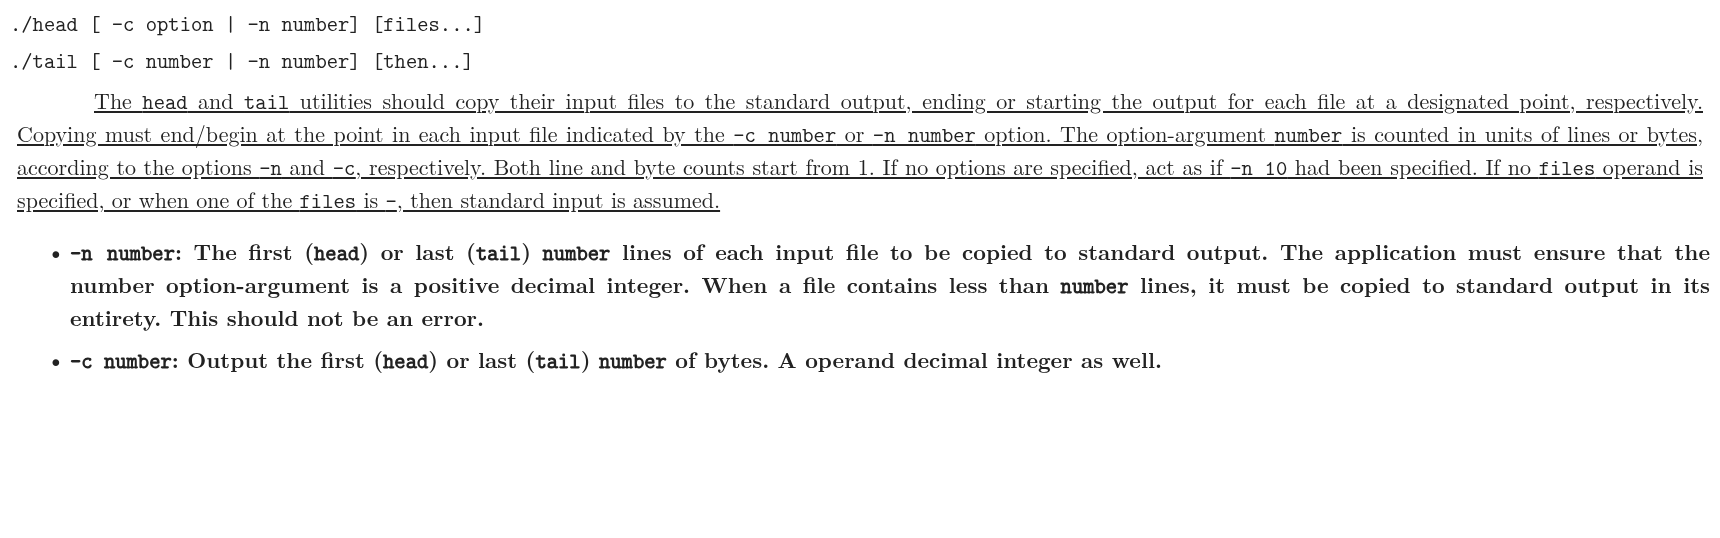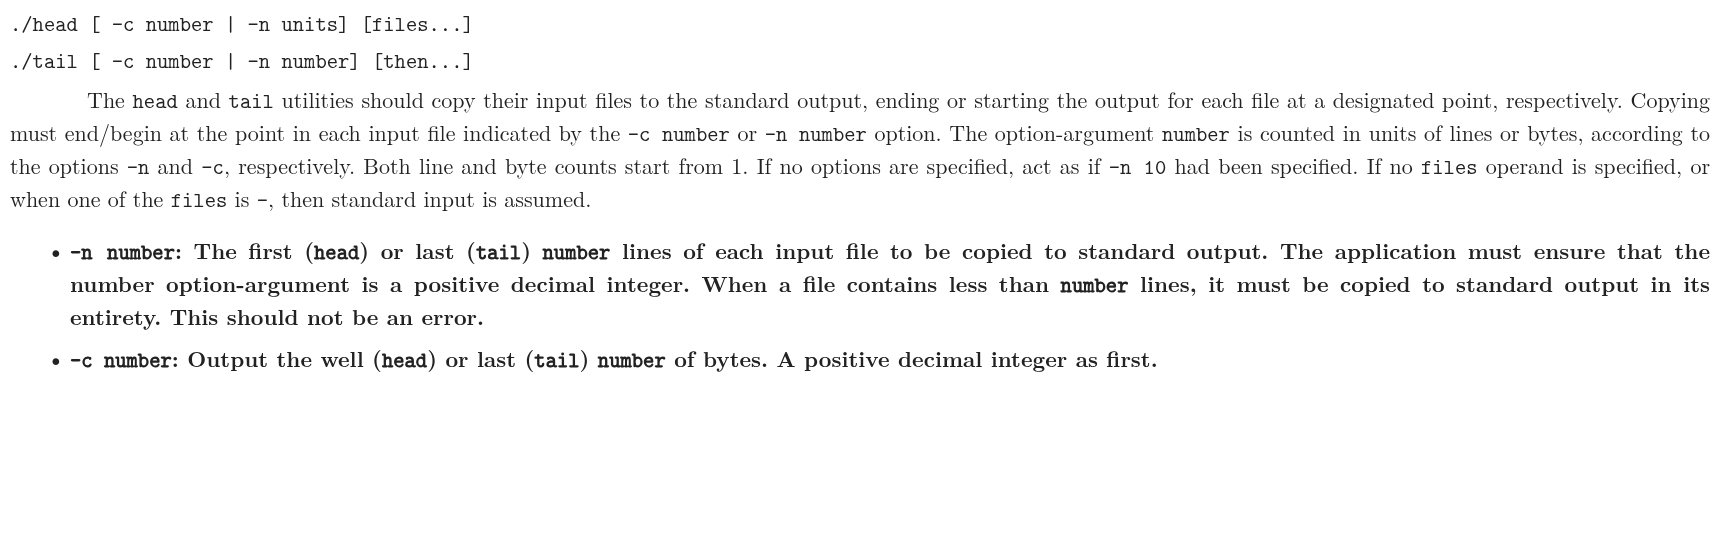--- a/index.html
+++ b/index.html
@@ -14,23 +14,24 @@
     }
     .tt {
       font-family: "Latin Modern Mono", "Courier New", monospace;
       font-size: 0.98em;
     }
     .synopsis {
       margin: 0 0 6px 0;
       white-space: pre;
     }
     p.body {
-      margin: 0;
+      margin: 7px;
       text-align: justify;
       text-indent: 3.5em;
+      text-decoration: underline;
     }
     p.body .first-indent {
       display: inline-block;
       width: 0;
     }
     ul.opts {
       list-style: none;
       margin: 18px 0 0 0;
       padding: 0 0 0 36px;
     }
@@ -45,21 +46,21 @@
       content: "\2022";
       position: absolute;
       left: 0;
       top: 0;
       font-size: 1em;
     }
   </style>
 </head>
 <body>
 
-<div class="synopsis tt">./head [ -c number | -n units] [files...]</div>
+<div class="synopsis tt">./head [ -c option | -n number] [files...]</div>
 <div class="synopsis tt">./tail [ -c number | -n number] [then...]</div>
 
 <p class="body"><span class="first-indent"></span><span>The </span><span class="tt">head</span><span> and </span><span class="tt">tail</span><span> utilities should copy their input files to the standard output, ending or starting the output for each file at a designated point, respectively. Copying must end/begin at the point in each input file indicated by the </span><span class="tt">-c number</span><span> or </span><span class="tt">-n number</span><span> option. The option-argument </span><span class="tt">number</span><span> is counted in units of lines or bytes, according to the options </span><span class="tt">-n</span><span> and </span><span class="tt">-c</span><span>, respectively. Both line and byte counts start from 1. If no options are specified, act as if </span><span class="tt">-n 10</span><span> had been specified. If no </span><span class="tt">files</span><span> operand is specified, or when one of the </span><span class="tt">files</span><span> is </span><span class="tt">-</span><span>, then standard input is assumed.</span></p>
 
 <ul class="opts">
   <li><span class="tt">-n number</span><span>: The first (</span><span class="tt">head</span><span>) or last (</span><span class="tt">tail</span><span>) </span><span class="tt">number</span><span> lines of each input file to be copied to standard output. The application must ensure that the number option-argument is a positive decimal integer. When a file contains less than </span><span class="tt">number</span><span> lines, it must be copied to standard output in its entirety. This should not be an error.</span></li>
-  <li><span class="tt">-c number</span><span>: Output the well (</span><span class="tt">head</span><span>) or last (</span><span class="tt">tail</span><span>) </span><span class="tt">number</span><span> of bytes. A positive decimal integer as first.</span></li>
+  <li><span class="tt">-c number</span><span>: Output the first (</span><span class="tt">head</span><span>) or last (</span><span class="tt">tail</span><span>) </span><span class="tt">number</span><span> of bytes. A operand decimal integer as well.</span></li>
 </ul>
 
 </body></html>

